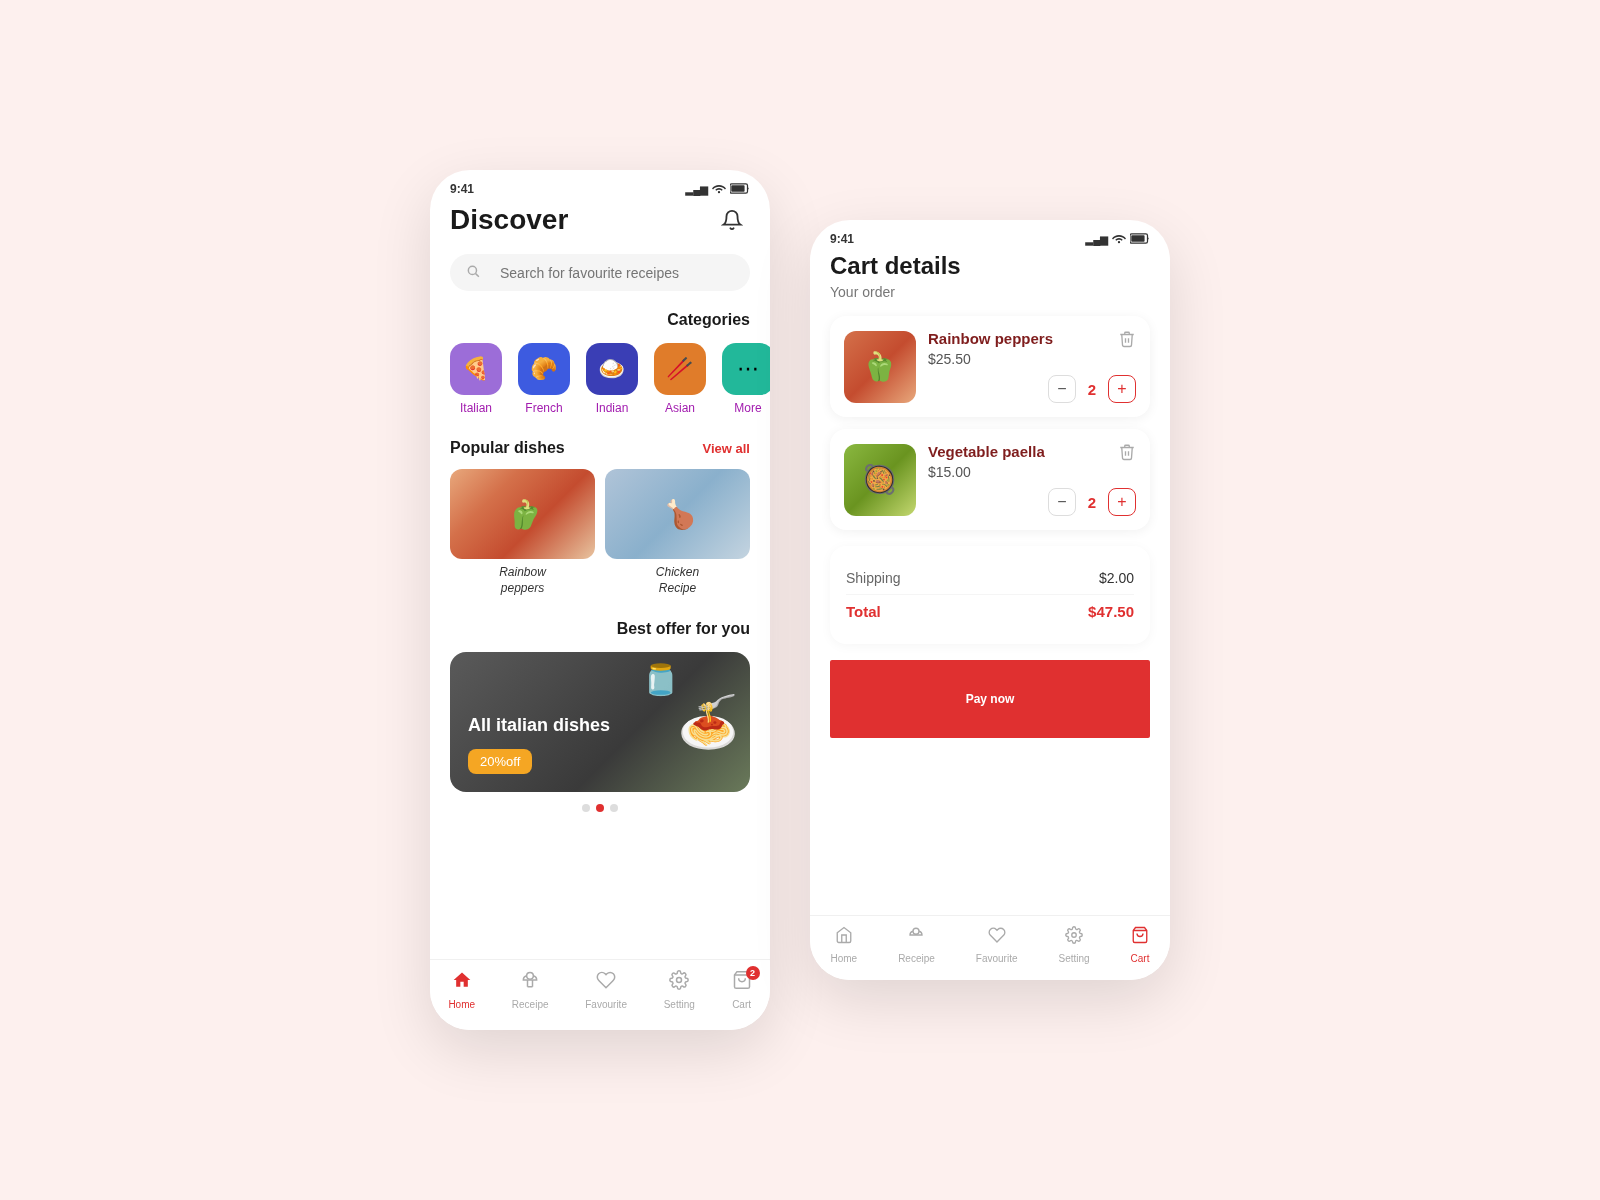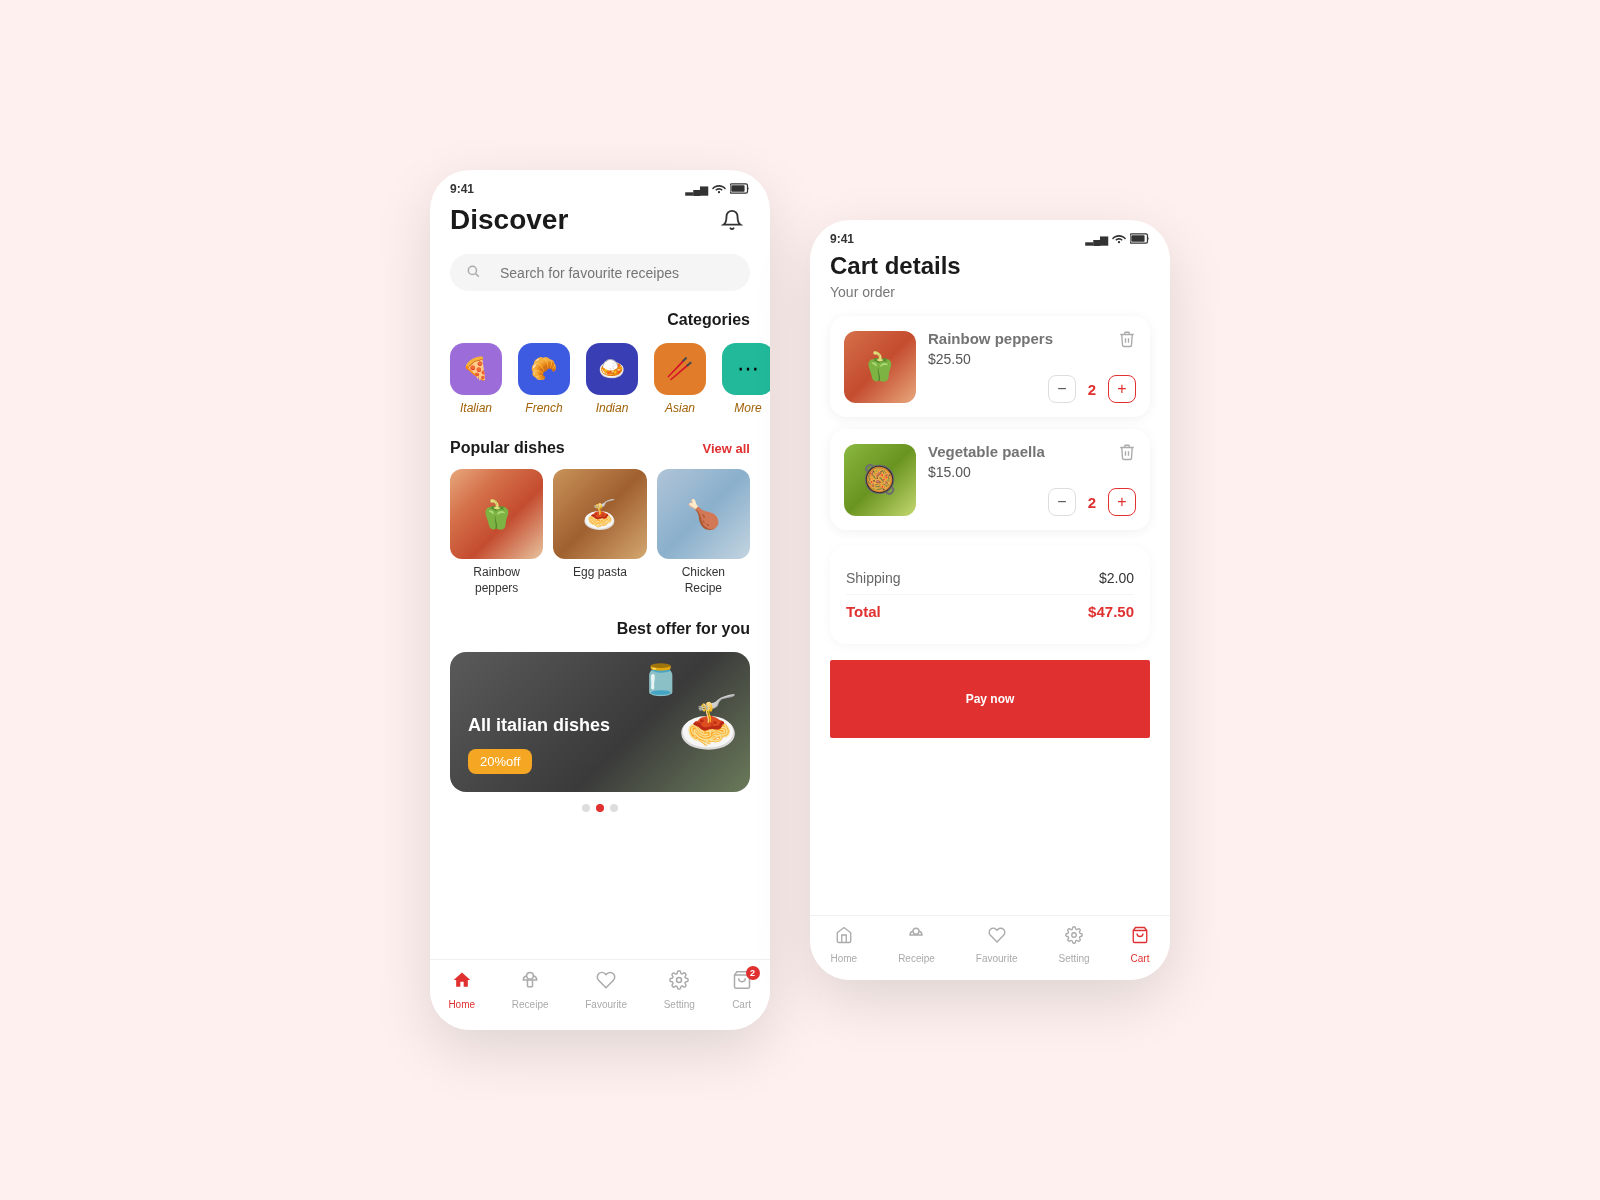--- a/index.html
+++ b/index.html
@@ -122,22 +122,21 @@
       justify-content: center;
       font-size: 22px;
     }
     .cat-italian { background: #9c6dd8; }
     .cat-french { background: #3d5be0; }
     .cat-indian { background: #3a3eb5; }
     .cat-asian { background: #e07c2a; }
     .cat-more { background: #22b89a; }
     .category-label {
       font-size: 12px;
-      color: #a16207;
-      font-style: italic;
+      color: #a21caf;
     }
 
     
     .popular-header {
       display: flex;
       justify-content: space-between;
       align-items: center;
       margin-bottom: 12px;
     }
     .view-all {
@@ -147,20 +146,21 @@
       cursor: pointer;
     }
     .dishes-row {
       display: flex;
       gap: 10px;
       margin-bottom: 24px;
     }
     .dish-card {
       flex: 1;
       cursor: pointer;
+      font-style: italic;
     }
     .dish-img {
       width: 100%;
       height: 90px;
       border-radius: 12px;
       object-fit: cover;
       margin-bottom: 6px;
       overflow: hidden;
     }
     .dish-label {
@@ -377,21 +377,21 @@
       align-items: center;
       justify-content: center;
       font-size: 28px;
     }
     .cart-item-info {
       flex: 1;
     }
     .cart-item-name {
       font-size: 15px;
       font-weight: 600;
-      color: #737373;
+      color: #7f1d1d;
       margin-bottom: 4px;
     }
     .cart-item-price {
       font-size: 14px;
       color: #555;
       margin-bottom: 8px;
     }
     .qty-control {
       display: flex;
       align-items: center;
@@ -565,24 +565,20 @@
     <div class="popular-header">
       <div class="section-title" style="margin-bottom:0;">Popular dishes</div>
       <span class="view-all">View all</span>
     </div>
     <div class="dishes-row">
       <div class="dish-card">
         <div class="dish-img food-rainbow"></div>
         <div class="dish-label">Rainbow<br>peppers</div>
       </div>
       <div class="dish-card">
-        <div class="dish-img food-pasta"></div>
-        <div class="dish-label">Egg pasta</div>
-      </div>
-      <div class="dish-card">
         <div class="dish-img food-chicken"></div>
         <div class="dish-label">Chicken<br>Recipe</div>
       </div>
     </div>
 
     <div class="section-title">Best offer for you</div>
     <div class="best-offer-banner">
       <div class="banner-title">All italian dishes</div>
       <div class="banner-badge">20%off</div>
       <span class="banner-food2">🫙</span>

